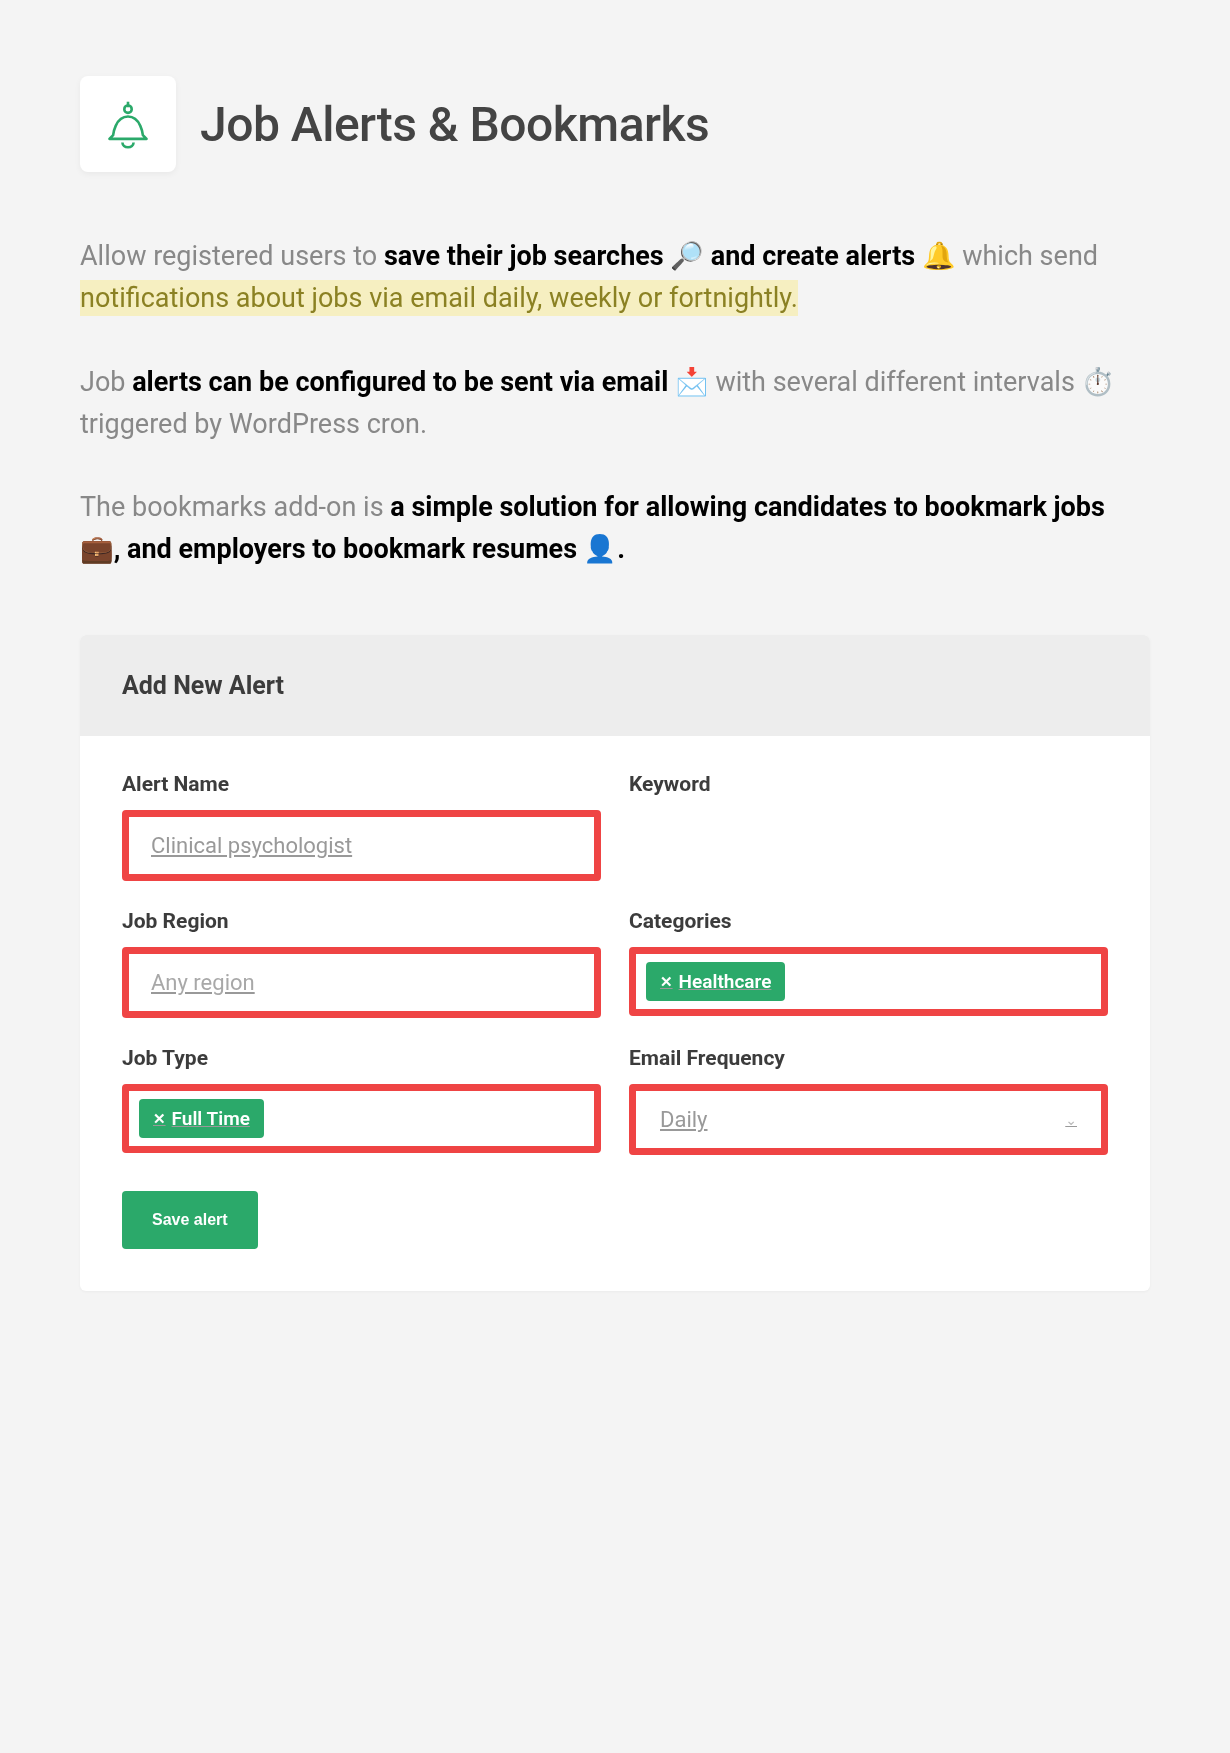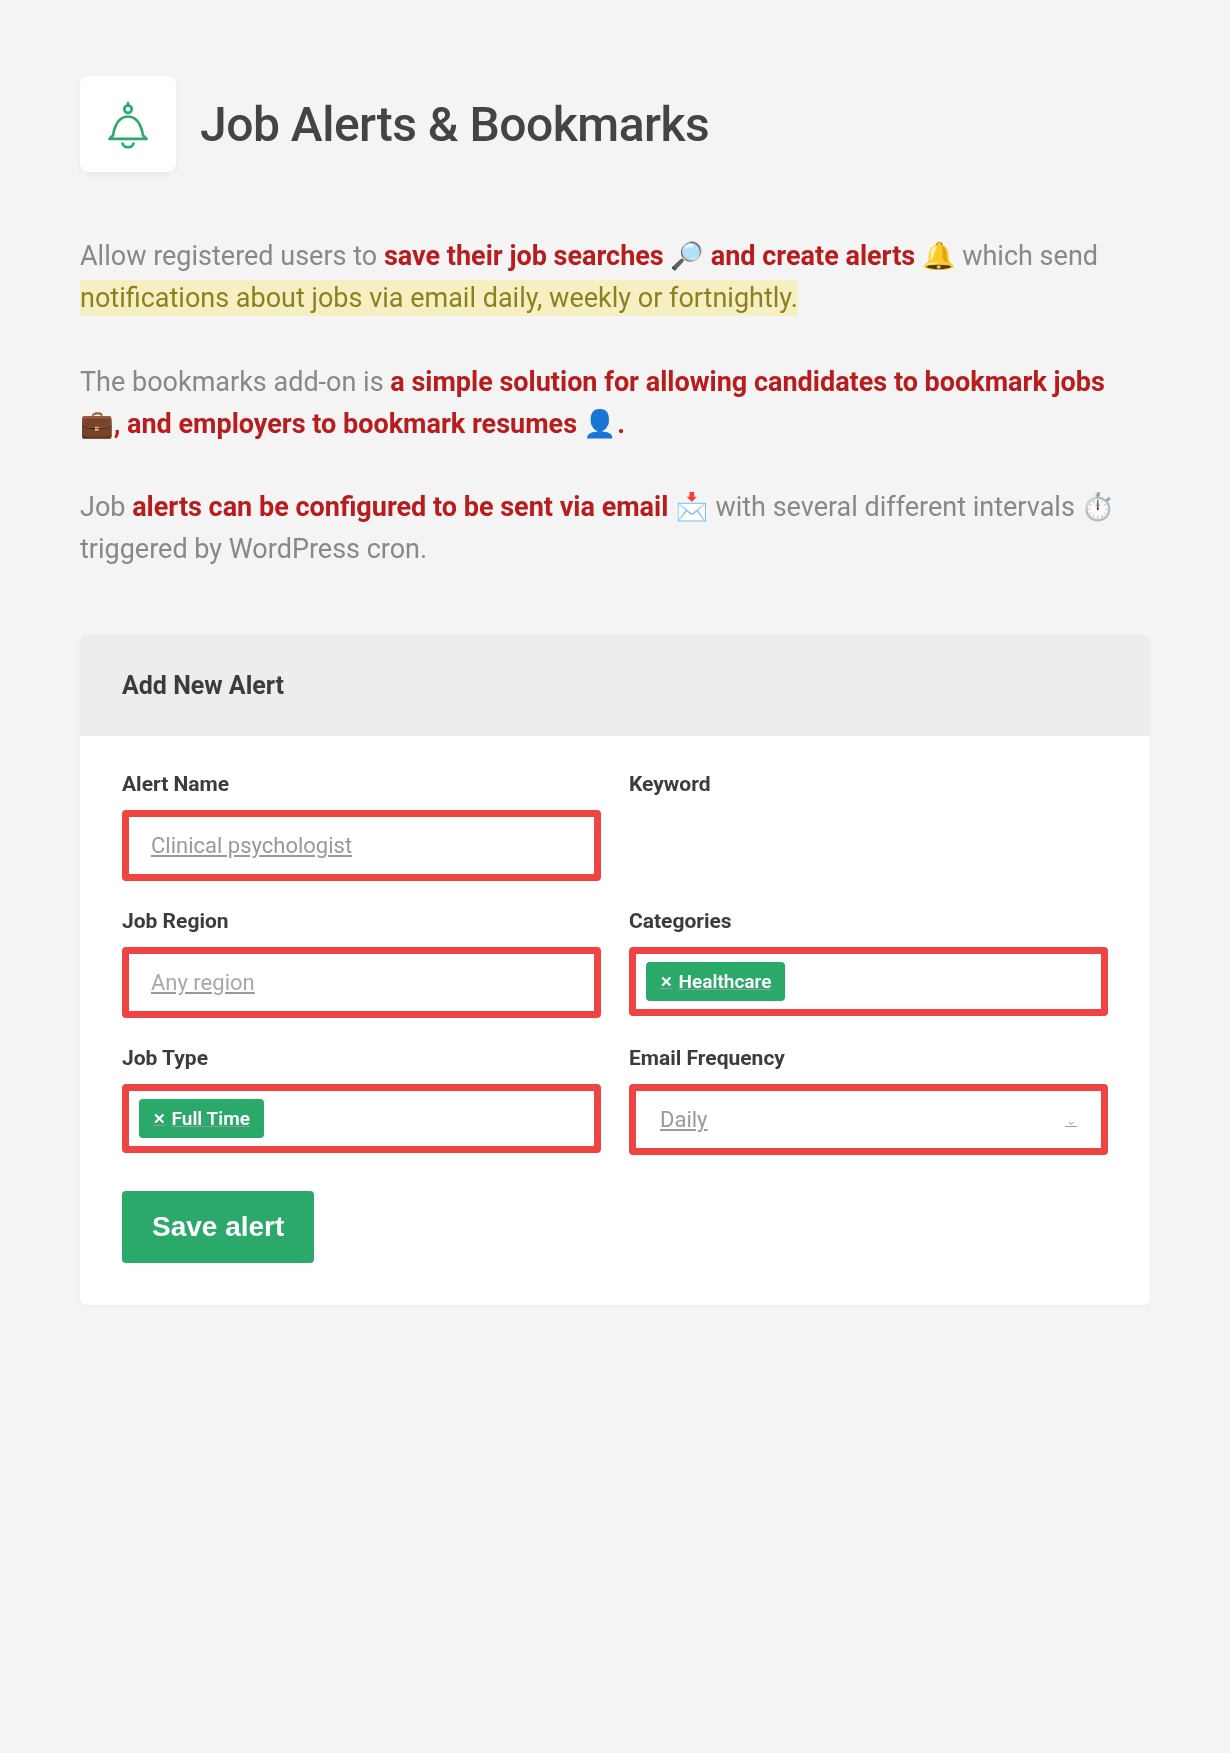--- a/index.html
+++ b/index.html
@@ -35,21 +35,21 @@
     font-weight: 500;
     color: #444;
     letter-spacing: -0.5px;
   }
   .intro {
     font-size: 27px;
     line-height: 1.55;
     color: #888;
     margin-bottom: 42px;
   }
-  .intro strong { font-weight: 700; color: #b91c1c; }
+  .intro strong { font-weight: 700; color: #000000; }
   .highlight {
     background: #f6efc1;
     color: #8b8123;
     padding: 2px 0;
   }
   .card {
     background: #fff;
     border-radius: 6px;
     margin-top: 64px;
     box-shadow: 0 1px 3px rgba(0,0,0,0.04);
@@ -116,21 +116,21 @@
     padding: 16px 24px;
     display: flex;
     align-items: center;
     justify-content: space-between;
     cursor: pointer;
   }
   .select-input .chev { color: #bbb; font-size: 14px; }
   .save-btn {
     background: #2ba96a;
     color: #fff;
-    font-size: 28px;
+    font-size: 16px;
     font-weight: 700;
     border: none;
     padding: 20px 30px;
     border-radius: 4px;
     cursor: pointer;
     margin-top: 8px;
   }
 </style>
 </head>
 <body>
@@ -146,25 +146,25 @@
       </svg>
     </div>
     <h1 class="page-title">Job Alerts &amp; Bookmarks</h1>
   </div>
 
   <p class="intro">
     <span>Allow registered users to </span><strong><span>save their job searches </span><span>🔎</span><span> and create alerts </span><span>🔔</span></strong><span> which send </span><span class="highlight">notifications about jobs via email daily, weekly or fortnightly.</span>
   </p>
 
   <p class="intro">
+    <span>Job </span><strong><span>alerts can be configured to be sent via email </span><span>📩</span></strong><span> with several different intervals </span><span>⏱️</span><span> triggered by WordPress cron.</span>
+  </p>
+
+  <p class="intro">
     <span>The bookmarks add-on is </span><strong><span>a simple solution for allowing candidates to bookmark jobs </span><span>💼</span><span>, and employers to bookmark resumes </span><span>👤</span><span>.</span></strong>
-  </p>
-
-  <p class="intro">
-    <span>Job </span><strong><span>alerts can be configured to be sent via email </span><span>📩</span></strong><span> with several different intervals </span><span>⏱️</span><span> triggered by WordPress cron.</span>
   </p>
 
   <div class="card">
     <div class="card-header">
       <h2 class="card-title">Add New Alert</h2>
     </div>
     <div class="card-body">
 
       <div class="form-row">
         <div class="form-col">

